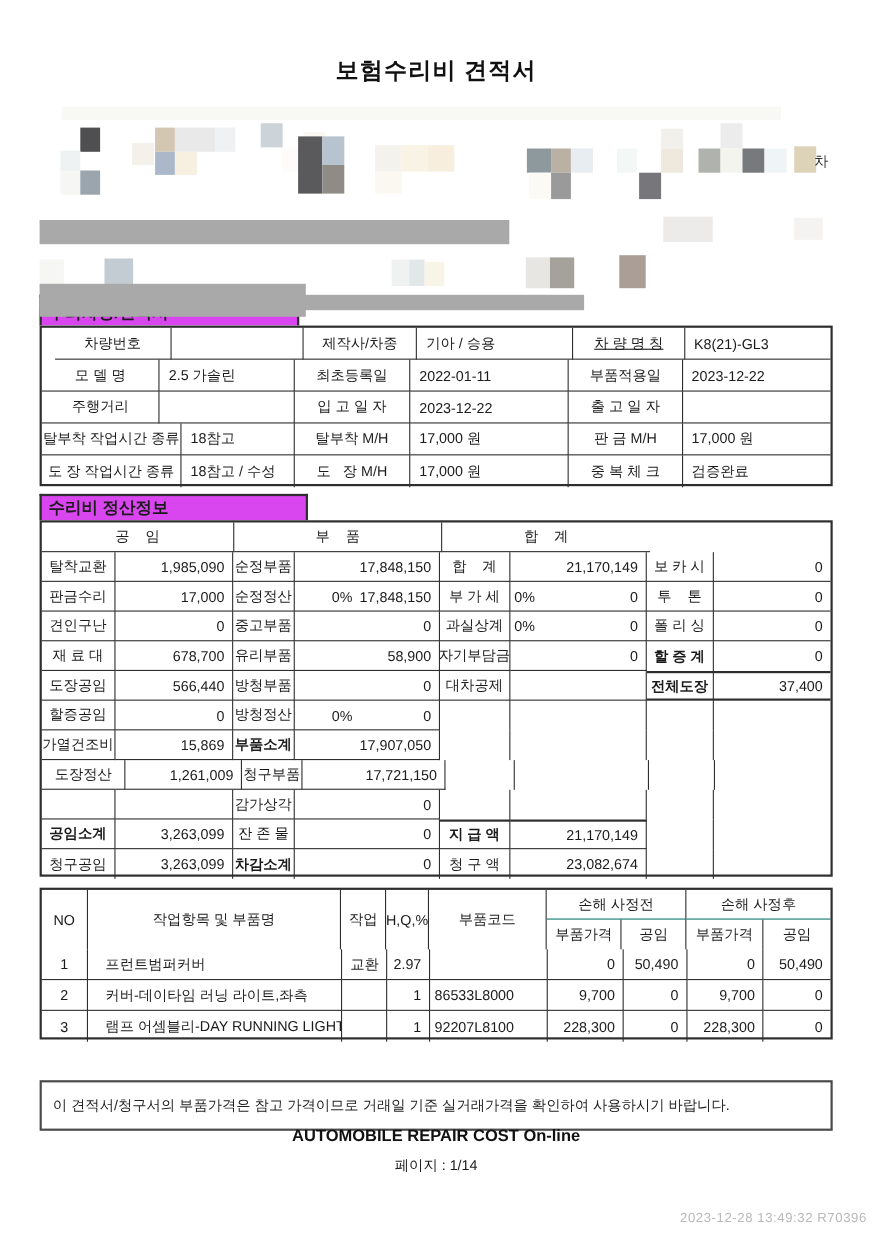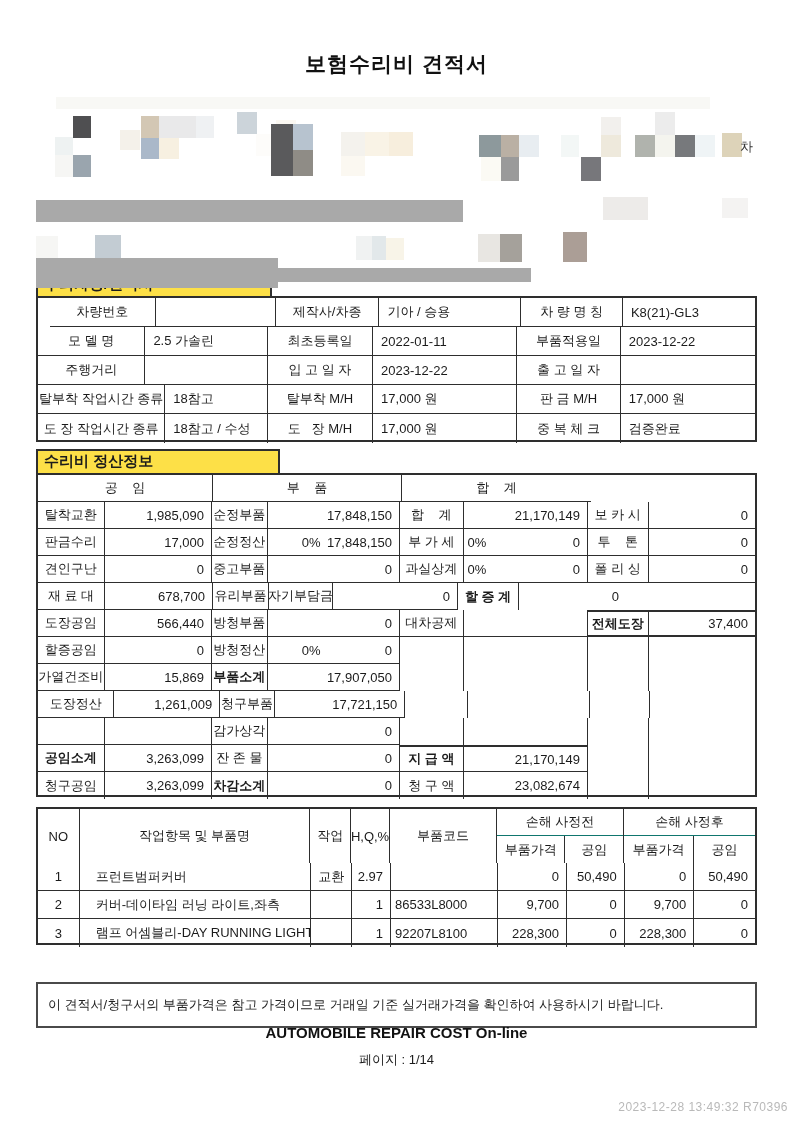--- a/index.html
+++ b/index.html
@@ -7,21 +7,21 @@
     width:793px;height:1122px;position:relative;background:#ffffff;
     font-family:"Liberation Sans","DejaVu Sans",sans-serif;color:#1b1b1b;
     overflow:hidden;
   }
   .doc-title{
     position:absolute;top:50px;left:0;width:793px;text-align:center;
     font-size:21px;font-weight:bold;letter-spacing:1px;color:#111;
   }
   
   .sec-box{
-    position:absolute;box-sizing:border-box;background:#fde047;
+    position:absolute;box-sizing:border-box;background:#d946ef;
     border:2px solid #2e2e2e;border-bottom:none;
     font-size:15px;font-weight:bold;white-space:pre;
     display:flex;align-items:flex-end;padding:0 0 2px 6px;overflow:hidden;
   }
   
   .tbl{
     position:absolute;box-sizing:border-box;background:#fff;
     border:2px solid #2e2e2e;display:flex;flex-direction:column;
   }
   .trow{display:flex;flex:0 0 auto;}
@@ -78,21 +78,21 @@
 
 <div class="stray">차</div>
 
 <div class="sec-box" style="left:36px;top:268px;width:236px;height:28px;">수리차량/견적서</div>
 <div class="tbl" id="vehicle-table" style="left:36px;top:296px;width:721px;height:146px;">
     <div class="trow" style="height: 29px; margin-left: 12px;">
       <div class="cell lab" style="width: 108px;">차량번호</div>
       <div class="cell valL" style="width: 123px;"></div>
       <div class="cell lab" style="width: 106px;">제작사/차종</div>
       <div class="cell valL" style="width: 145px;">기아 / 승용</div>
-      <div class="cell lab" style="width: 104px;">차 량 명 칭</div>
+      <div class="cell lab" style="width: 104px; text-decoration: underline;">차 량 명 칭</div>
       <div class="cell valL" style="width: 135px;">K8(21)-GL3</div>
     </div>
     <div class="trow" style="height: 29px;">
       <div class="cell lab" style="width: 108px;">모 델 명</div>
       <div class="cell valL" style="width: 123px;">2.5 가솔린</div>
       <div class="cell lab" style="width: 106px;">최초등록일</div>
       <div class="cell valL" style="width: 145px;">2022-01-11</div>
       <div class="cell lab" style="width: 104px;">부품적용일</div>
       <div class="cell valL" style="width: 135px;">2023-12-22</div>
     </div>
@@ -156,20 +156,21 @@
       <div class="cell valR" style="width: 133px;">0</div>
       <div class="cell lab" style="width: 64px;">과실상계</div>
       <div class="cell" style="width: 125px; padding-right: 7px;"><span class="pct" style="margin-left: 4px;">0%</span><span class="num">0</span></div>
       <div class="cell lab" style="width: 61px;">폴 리 싱</div>
       <div class="cell valR" style="width: 107px;">0</div>
     </div>
     <div class="trow" style="height: 27px;">
       <div class="cell lab" style="width: 67px;">재 료 대</div>
       <div class="cell valR" style="width: 108px;">678,700</div>
       <div class="cell lab" style="width: 56px;">유리부품</div>
+      <div class="cell valR" style="width: 133px;">58,900</div>
       <div class="cell lab" style="width: 64px;">자기부담금</div>
       <div class="cell valR" style="width: 125px;">0</div>
       <div class="cell lab bold" style="width: 61px; border-bottom: none;">할 증 계</div>
       <div class="cell valR" style="width: 107px; border-bottom: none;">0</div>
     </div>
     <div class="trow" style="height: 27px;">
       <div class="cell lab" style="width: 67px;">도장공임</div>
       <div class="cell valR" style="width: 108px;">566,440</div>
       <div class="cell lab" style="width: 56px;">방청부품</div>
       <div class="cell valR" style="width: 133px;">0</div>

